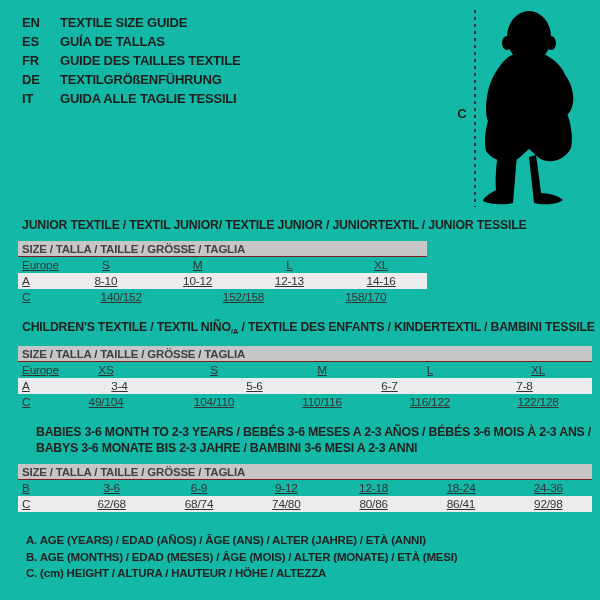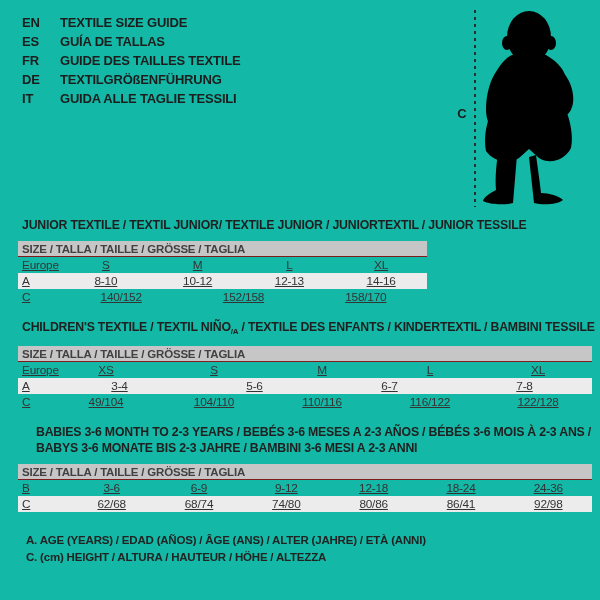--- a/index.html
+++ b/index.html
@@ -157,16 +157,17 @@
           <span class="t-cell">74/80</span>
           <span class="t-cell">80/86</span>
           <span class="t-cell">86/41</span>
           <span class="t-cell">92/98</span>
         </div>
       </div>
   </div>
 
   <div class="footnotes">
     <div class="footnote">A. AGE (YEARS) / EDAD (AÑOS) / ÂGE (ANS) / ALTER (JAHRE) / ETÀ (ANNI)</div>
+    <div class="footnote">B. AGE (MONTHS) / EDAD (MESES) / ÂGE (MOIS) / ALTER (MONATE) / ETÀ (MESI)</div>
     <div class="footnote">C. (cm) HEIGHT / ALTURA / HAUTEUR / HÖHE / ALTEZZA</div>
   </div>
 
 </div>
 
 </body></html>

